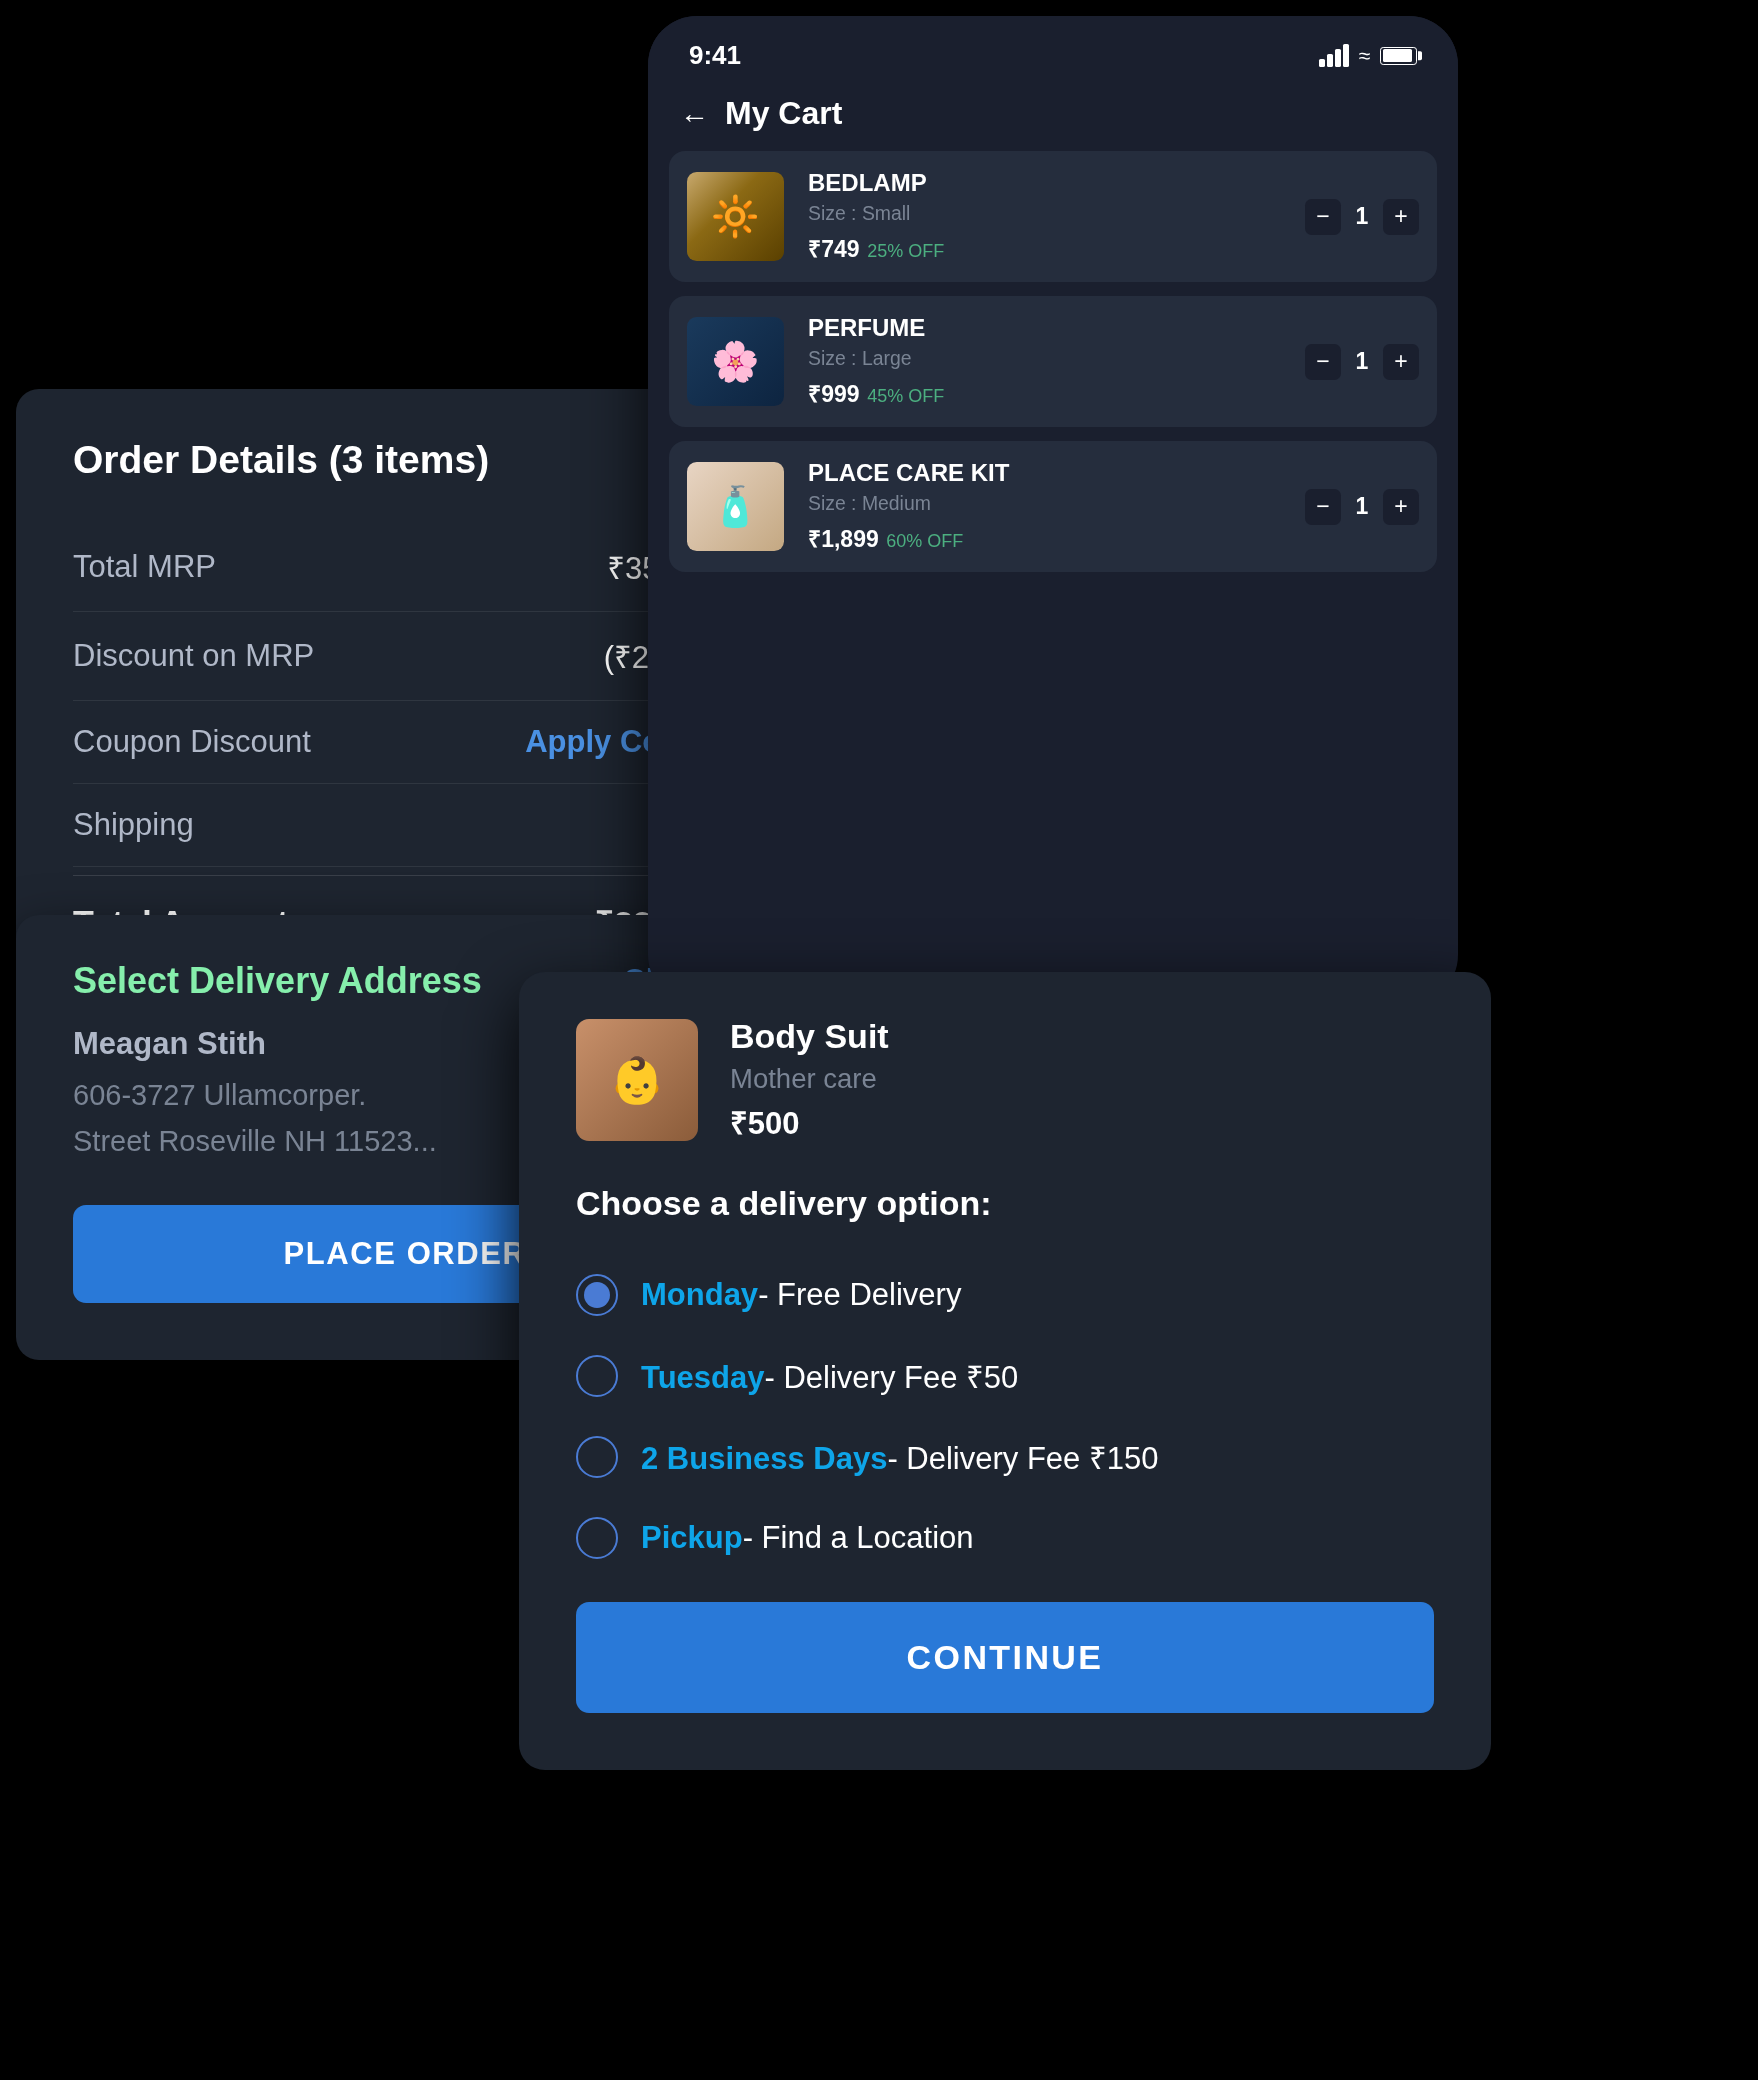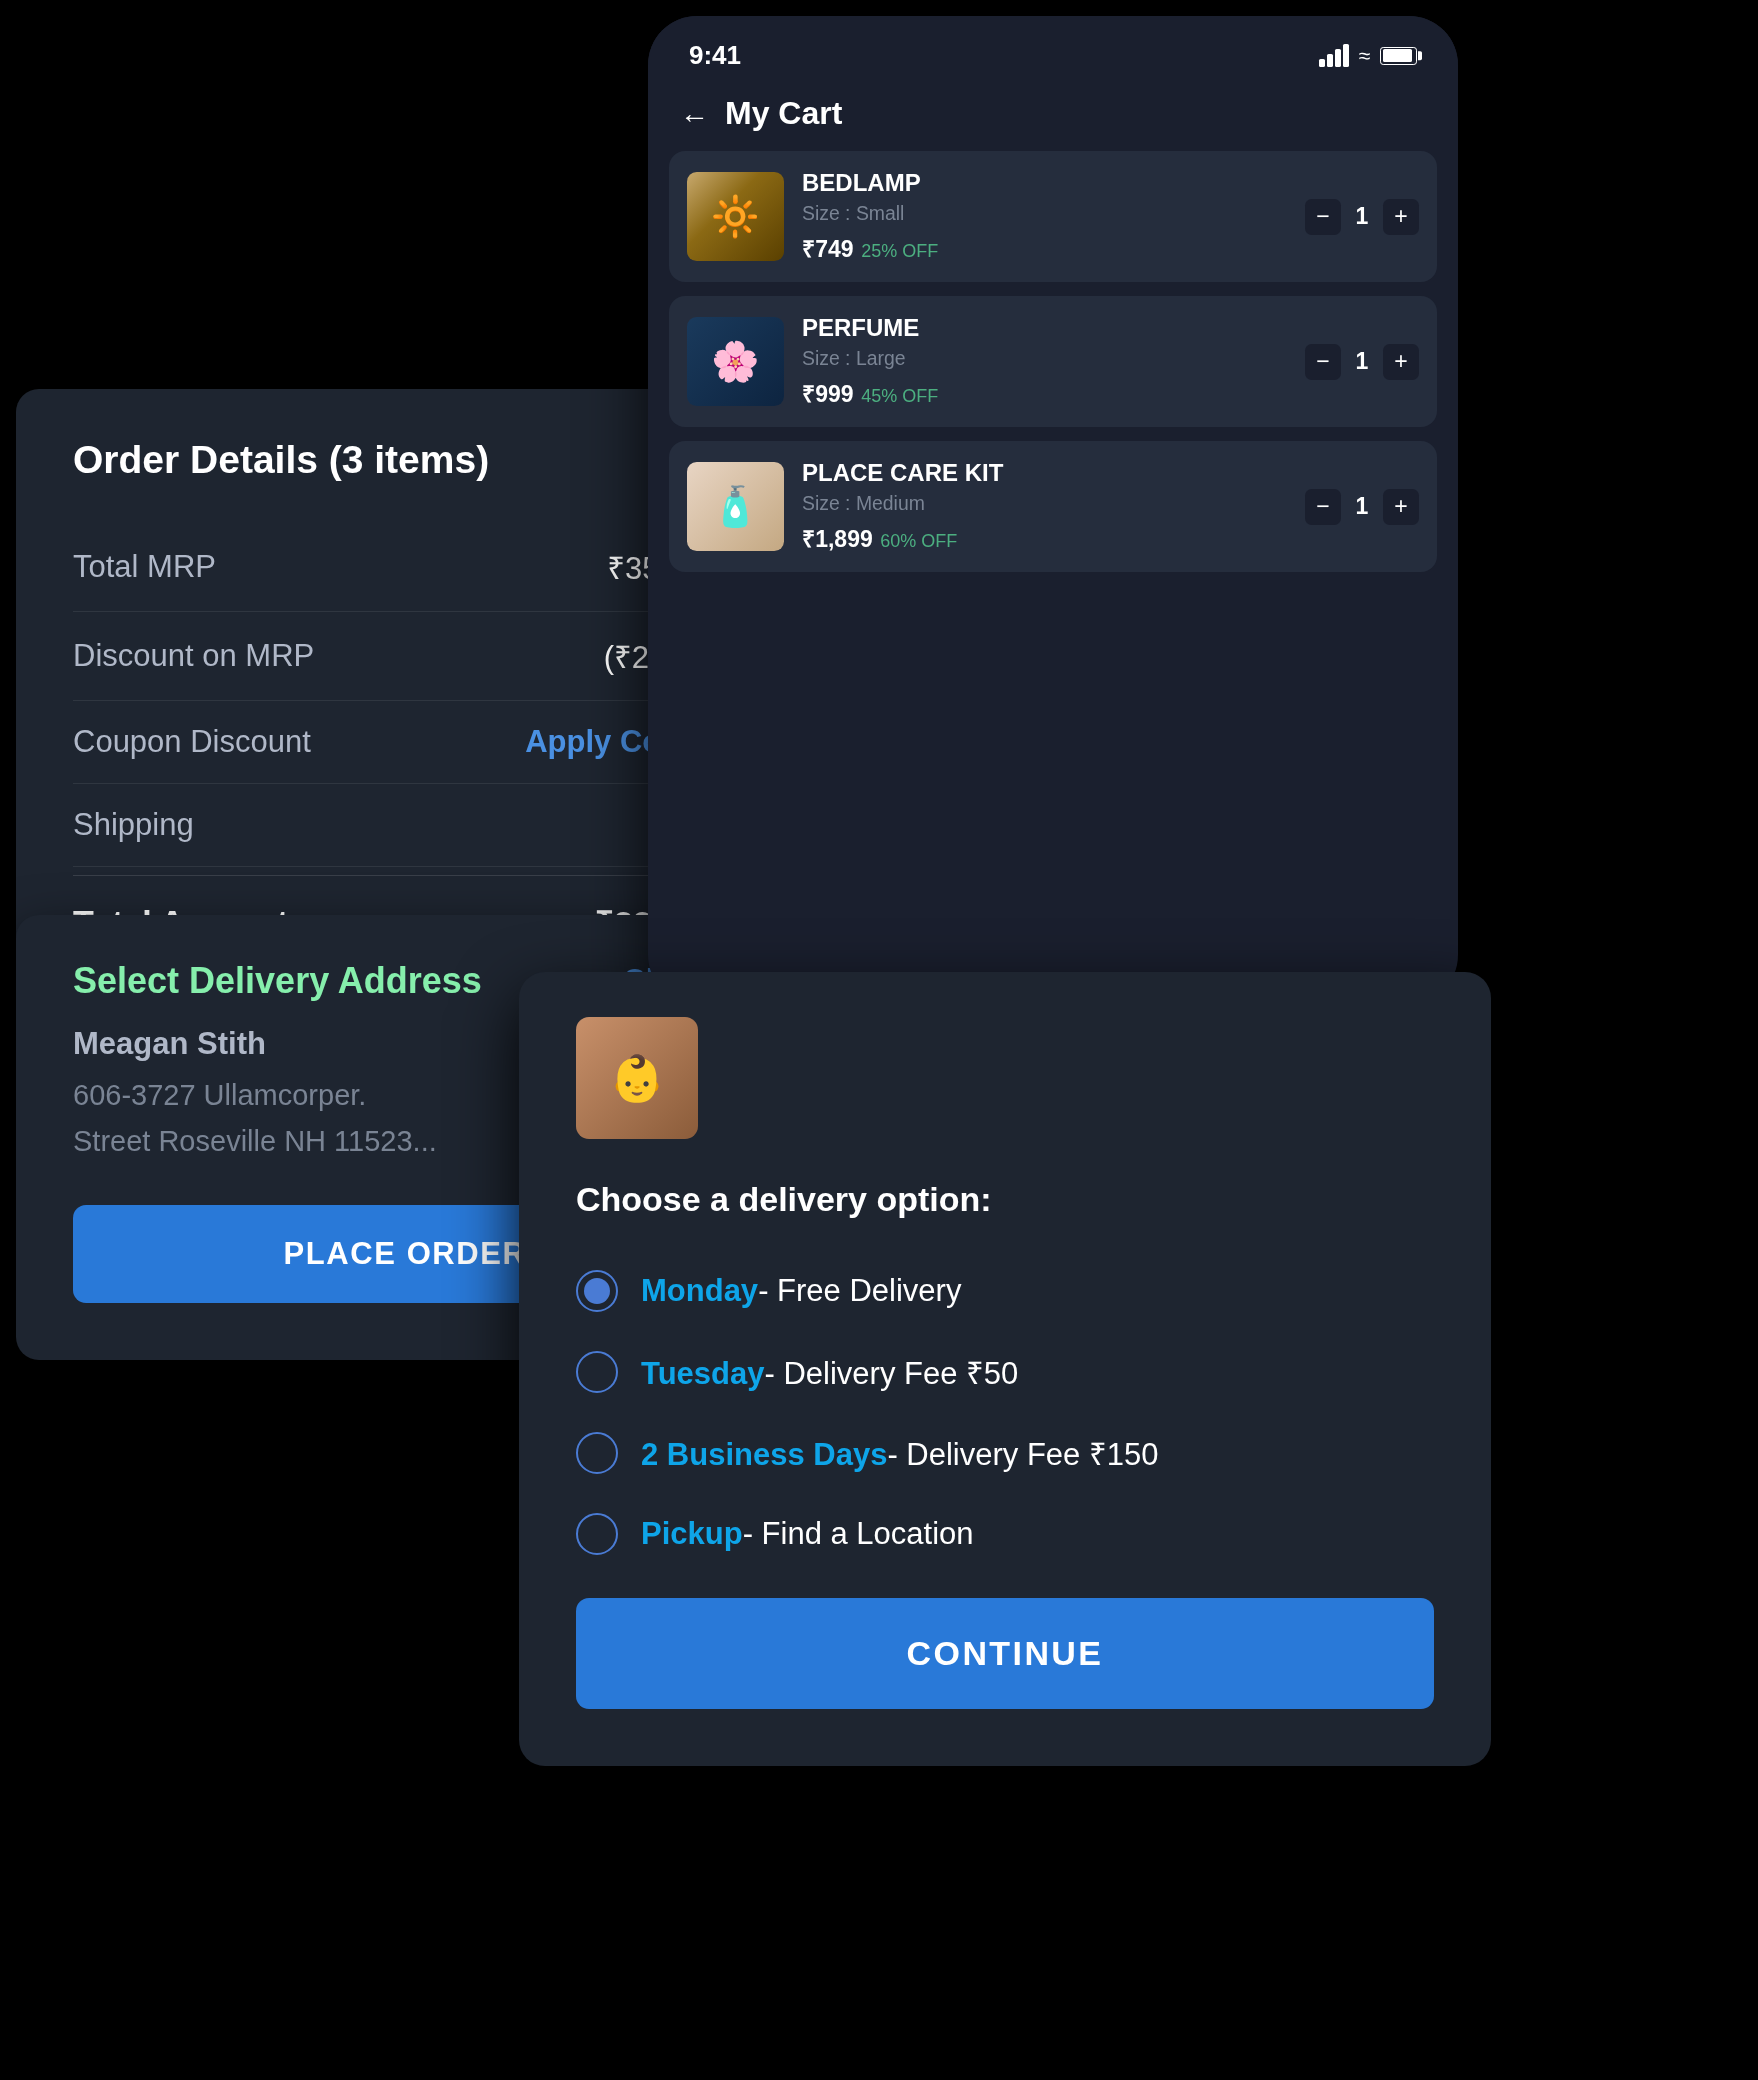--- a/index.html
+++ b/index.html
@@ -198,21 +198,21 @@
       overflow-y: auto;
       height: calc(100% - 130px);
     }
     .cart-item {
       display: flex;
       align-items: center;
       background: #252d3d;
       border-radius: 16px;
       padding: 18px;
       margin-bottom: 14.6px;
-      gap: 18px;
+      gap: 24px;
     }
     .item-img {
       width: 97px;
       height: 89px;
       border-radius: 9.7px;
       object-fit: cover;
       background: #3a4455;
       flex-shrink: 0;
       overflow: hidden;
     }
@@ -525,20 +525,25 @@
         <span class="qty-num">1</span>
         <button class="qty-btn">+</button>
       </div>
     </div>
   </div>
 </div>
 
 <div class="delivery-modal">
   <div class="modal-product">
     <div class="modal-product-img"></div>
+    <div>
+      <div class="modal-product-name">Body Suit</div>
+      <div class="modal-product-brand">Mother care</div>
+      <div class="modal-product-price">₹500</div>
+    </div>
   </div>
 
   <div class="choose-title">Choose a delivery option:</div>
 
   
   <div class="delivery-option">
     <div class="radio-outer selected">
       <div class="radio-inner"></div>
     </div>
     <span class="option-text">

